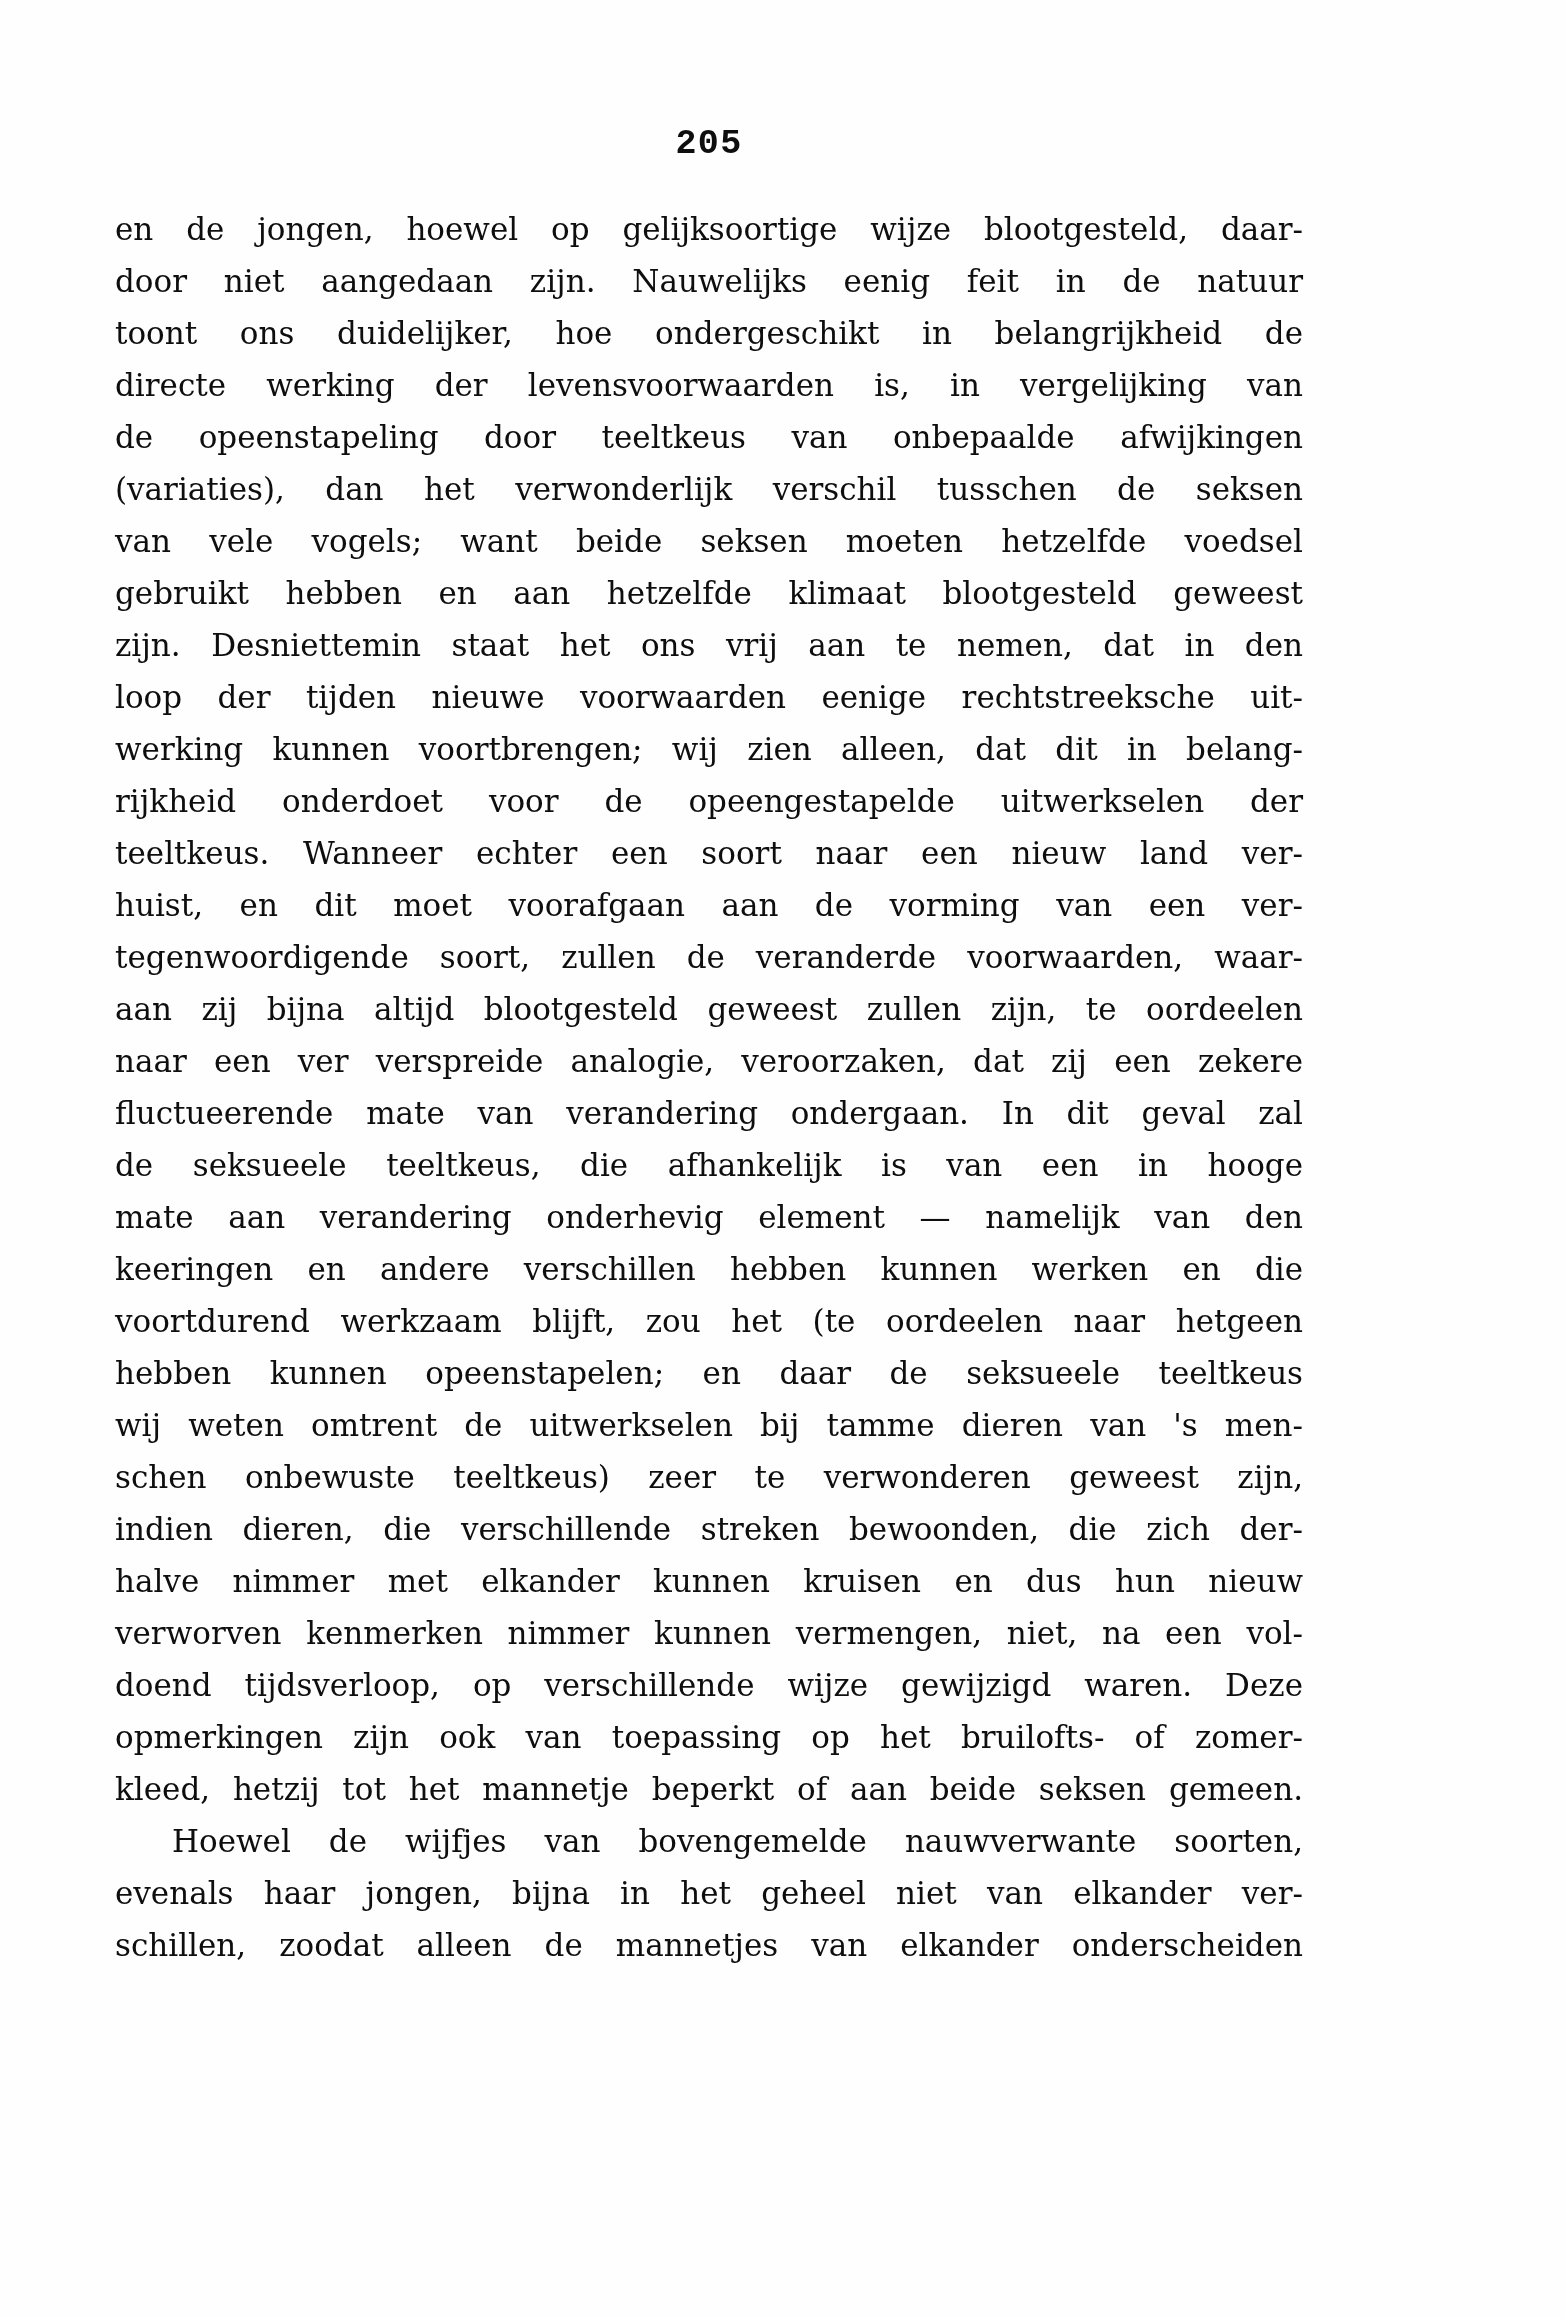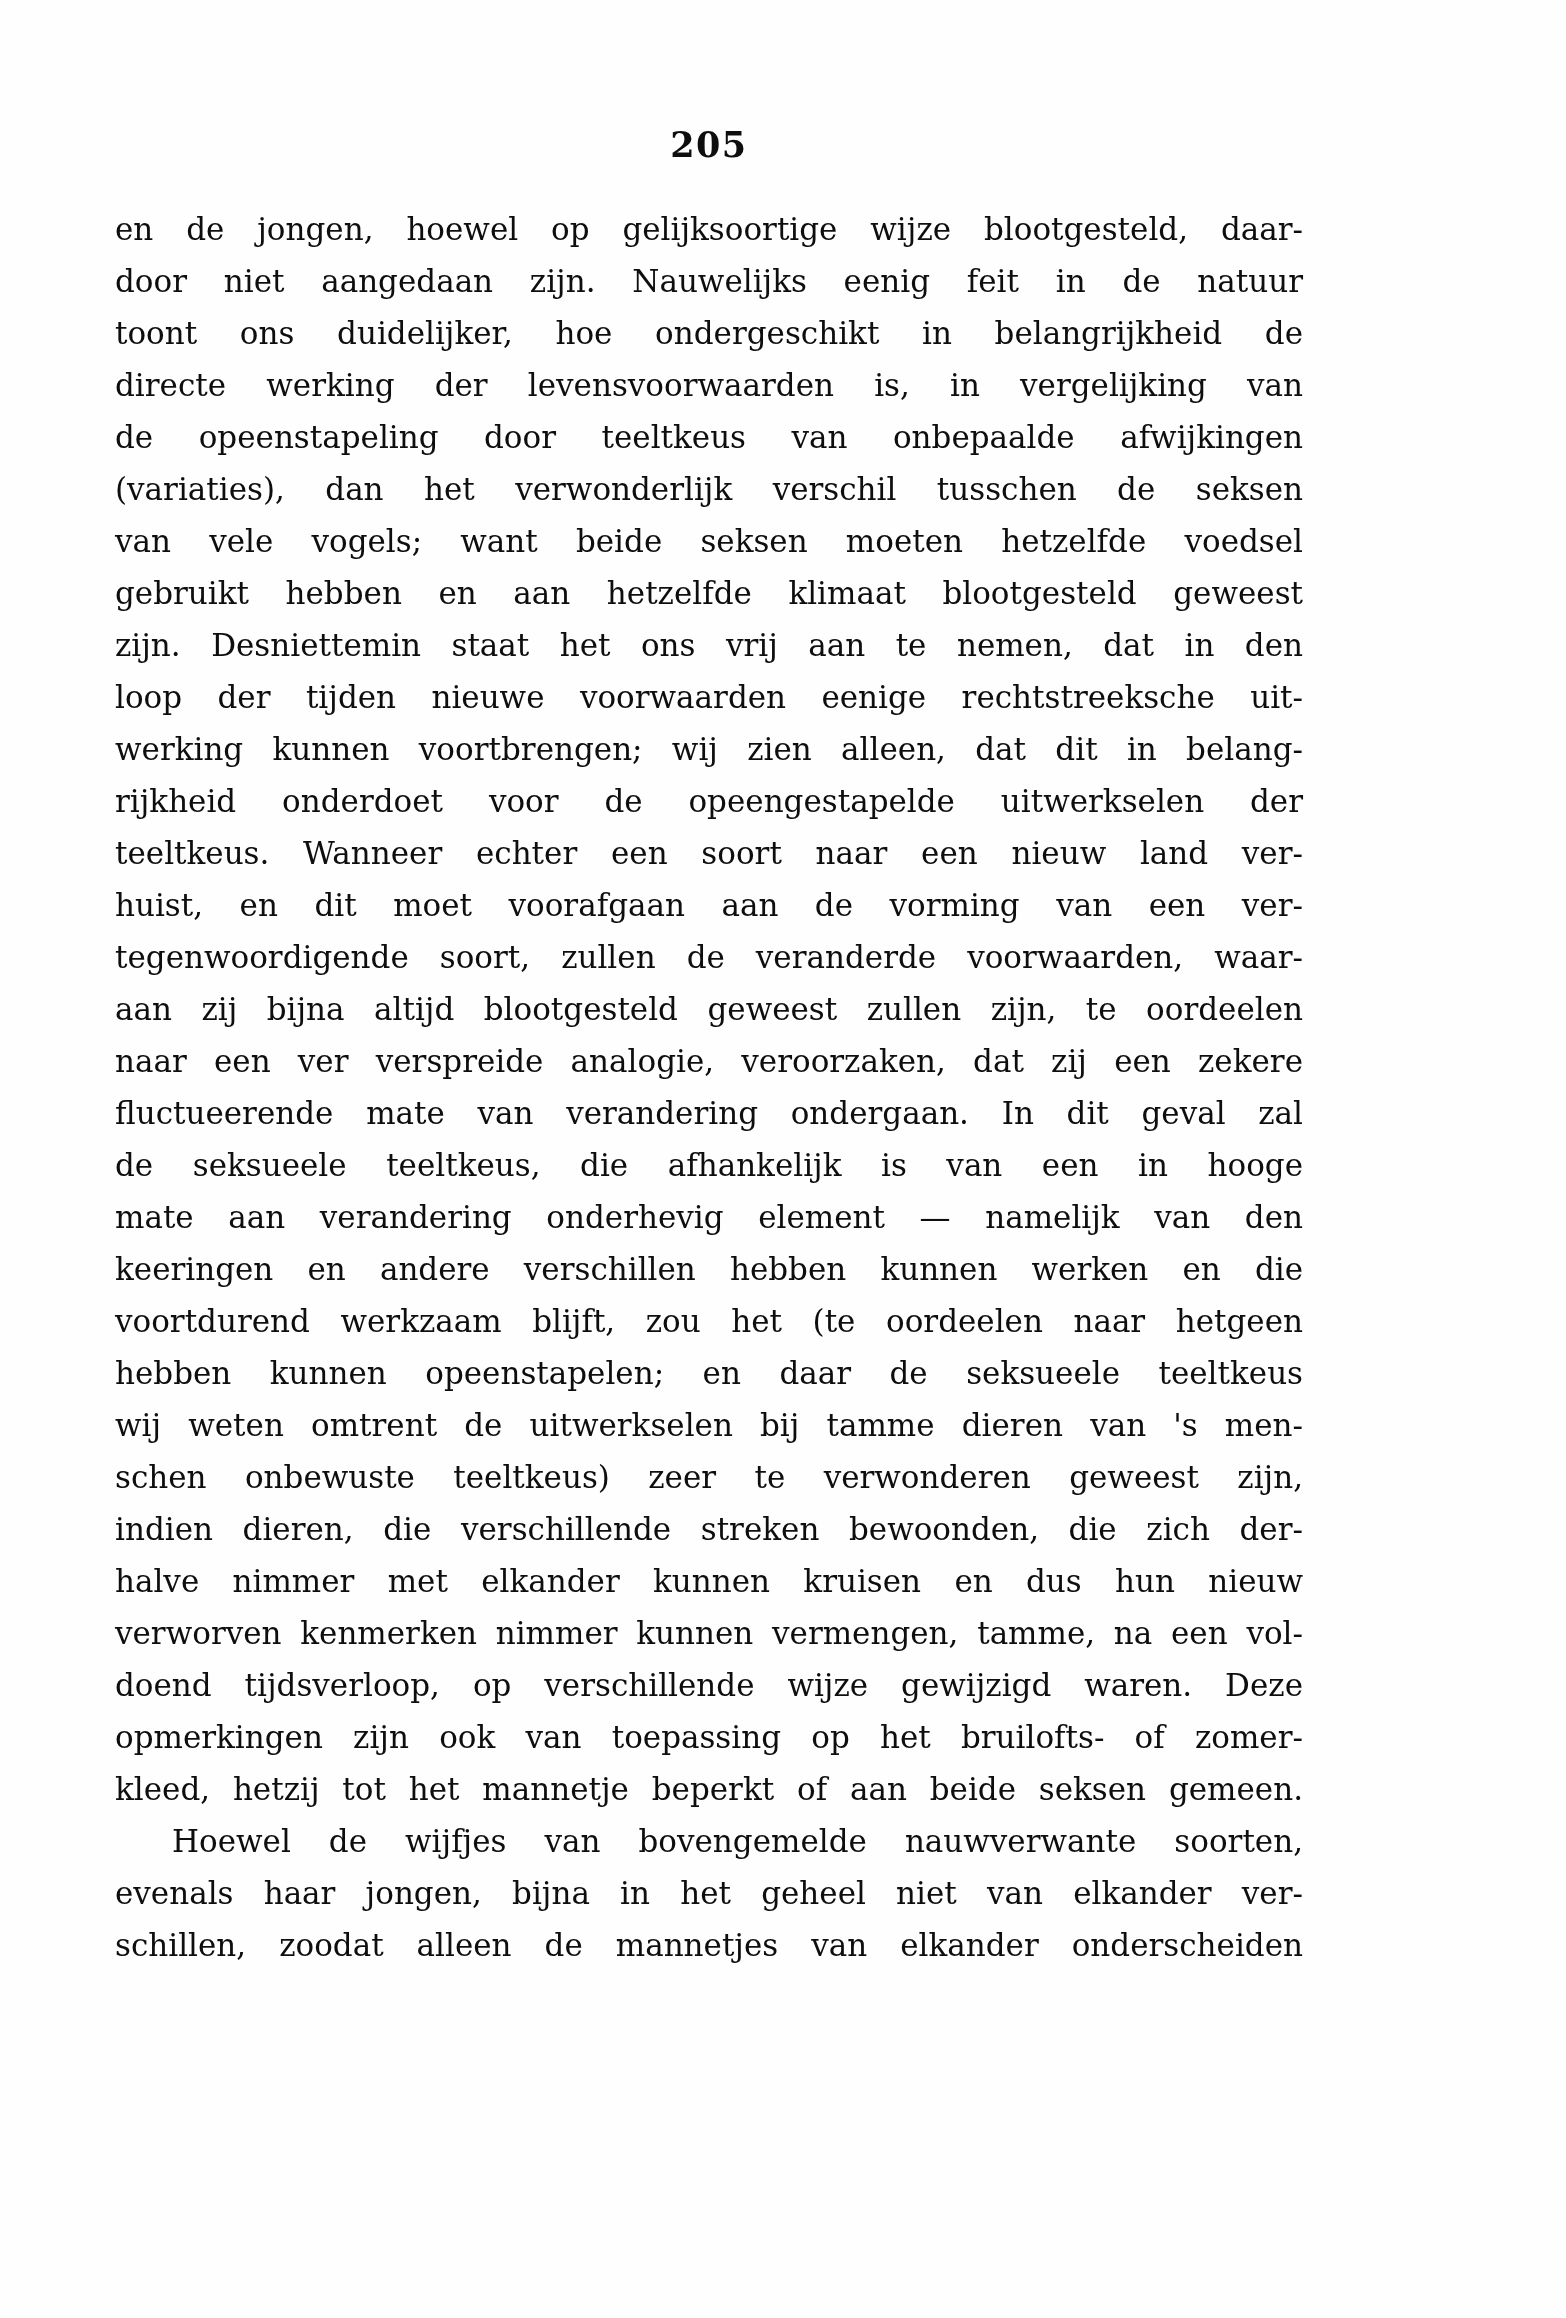--- a/index.html
+++ b/index.html
@@ -24,20 +24,21 @@
   }
   .page-number {
     position: absolute;
     top: 124px;
     left: 115px;
     width: 1188px;
     text-align: center;
     font-size: 35px;
     font-weight: bold;
     letter-spacing: 1.4px;
+    font-family: Liberation Mono, monospace;
   }
   .text-block {
     position: absolute;
     top: 203px;
     left: 115px;
     width: 1188px;
     font-size: 31px;
   }
   .paragraph {
     margin: 0;
@@ -84,21 +85,21 @@
         <div class="line">fluctueerende mate van verandering ondergaan. In dit geval zal</div>
         <div class="line">de seksueele teeltkeus, die afhankelijk is van een in hooge</div>
         <div class="line">mate aan verandering onderhevig element — namelijk van den</div>
         <div class="line">keeringen en andere verschillen hebben kunnen werken en die</div>
         <div class="line">voortdurend werkzaam blijft, zou het (te oordeelen naar hetgeen</div>
         <div class="line">hebben kunnen opeenstapelen; en daar de seksueele teeltkeus</div>
         <div class="line">wij weten omtrent de uitwerkselen bij tamme dieren van 's men-</div>
         <div class="line">schen onbewuste teeltkeus) zeer te verwonderen geweest zijn,</div>
         <div class="line">indien dieren, die verschillende streken bewoonden, die zich der-</div>
         <div class="line">halve nimmer met elkander kunnen kruisen en dus hun nieuw</div>
-        <div class="line">verworven kenmerken nimmer kunnen vermengen, tamme, na een vol-</div>
+        <div class="line">verworven kenmerken nimmer kunnen vermengen, niet, na een vol-</div>
         <div class="line">doend tijdsverloop, op verschillende wijze gewijzigd waren. Deze</div>
         <div class="line">opmerkingen zijn ook van toepassing op het bruilofts- of zomer-</div>
         <div class="line">kleed, hetzij tot het mannetje beperkt of aan beide seksen gemeen.</div>
       </div>
     <div class="paragraph">
         <div class="line first-indent">Hoewel de wijfjes van bovengemelde nauwverwante soorten,</div>
         <div class="line">evenals haar jongen, bijna in het geheel niet van elkander ver-</div>
         <div class="line">schillen, zoodat alleen de mannetjes van elkander onderscheiden</div>
       </div>
   </div>

